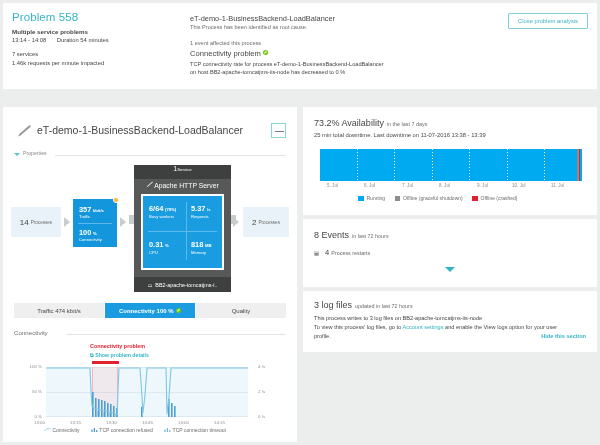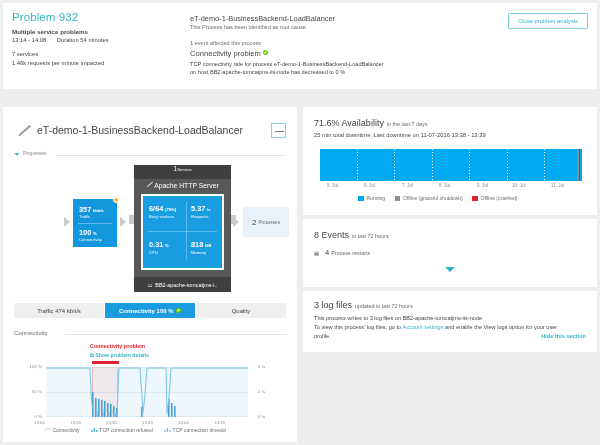--- a/index.html
+++ b/index.html
@@ -269,21 +269,21 @@
   #lg-l1 { position:absolute; left:11px; top:24px; font-size:5.6px; color:#454646; }
   #lg-l2 { position:absolute; left:11px; top:33px; font-size:5.6px; color:#454646; }
   #lg-l3 { position:absolute; left:11px; top:42px; font-size:5.6px; color:#454646; }
   .lnk { color:#36b5c5; cursor:pointer; }
   #lg-hide { position:absolute; right:11px; top:42px; font-size:5.6px; color:#36b5c5; font-weight:bold; cursor:pointer; }
 </style>
 </head>
 <body>
 
 <div id="header" class="card">
-  <div id="problem-title">Problem 932</div>
+  <div id="problem-title">Problem 558</div>
   <div id="problem-sub">Multiple service problems</div>
   <div id="problem-time">
     <span>13:14 - 14:08</span>
     <span class="dur">Duration 54 minutes</span>
   </div>
   <div id="problem-svc">7 services</div>
   <div id="problem-req">1.46k requests per minute impacted</div>
 
   <div id="proc-name">eT-demo-1-BusinessBackend-LoadBalancer</div>
   <div id="proc-rootcause">This Process has been identified as root cause.</div>
@@ -307,20 +307,24 @@
     </div>
 
   <div id="props-row">
     <div id="props-chev"></div>
     <div id="props-label">Properties</div>
     <div id="props-line"></div>
   </div>
 
   <div id="diagram">
 
+    <div class="pbox" id="pbox-left">
+      <span class="num">14</span>
+      <span class="lbl">Processes</span>
+    </div>
     <div class="arrow" id="arrow1"></div>
 
     <div id="blue-box">
       <div id="bb-badge"></div>
       <div class="sep"></div>
       <div class="v1">
         <span class="mval">357</span>
         <span class="munit">kbit/s</span>
       </div>
       <div class="l1 mlbl">Traffic</div>
@@ -489,21 +493,21 @@
             <rect x="6" y="2.5" width="1.6" height="2.5" fill="#7ab8e0"></rect>
           </svg>
         <span>TCP connection timeout</span>
       </span>
     </div>
   </div>
 </div>
 
 <div id="avail-panel" class="card">
   <div id="avail-title">
-    <span>71.6% Availability</span><span class="sm">in the last 7 days</span>
+    <span>73.2% Availability</span><span class="sm">in the last 7 days</span>
   </div>
   <div id="avail-sub">25 min total downtime. Last downtime on 11-07-2016 13:38 - 13:39</div>
 
   <div id="avail-bar">
     <div class="avail-div" style="left:37px;"></div>
     <div class="avail-div" style="left:74px;"></div>
     <div class="avail-div" style="left:112px;"></div>
     <div class="avail-div" style="left:149px;"></div>
     <div class="avail-div" style="left:187px;"></div>
     <div class="avail-div" style="left:224px;"></div>

